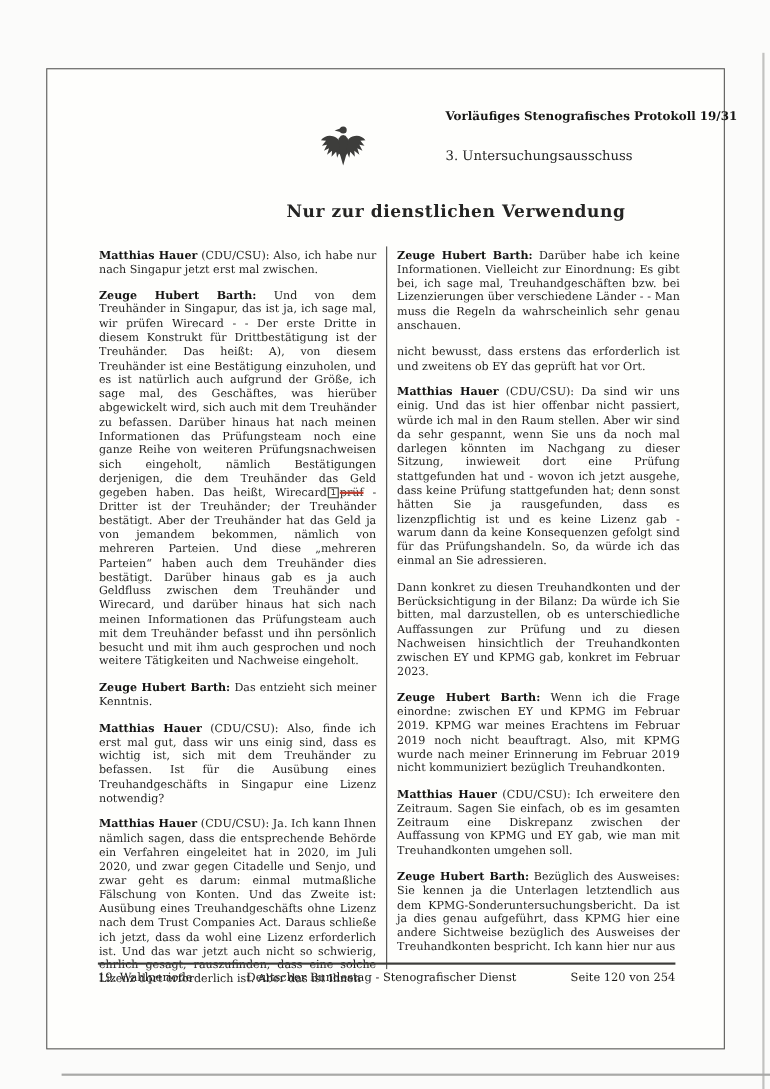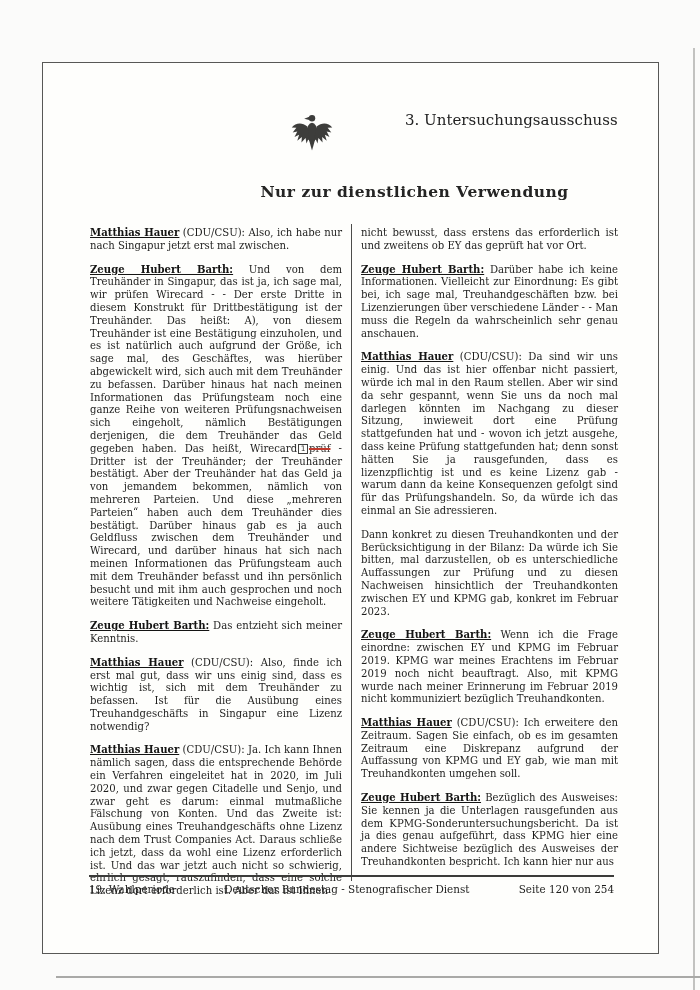--- a/index.html
+++ b/index.html
@@ -9,33 +9,33 @@
     font-family:"DejaVu Serif","Liberation Serif",serif;
   }
   .scan-edge-right{position:absolute;top:48px;right:5px;width:2px;height:942px;background:#c2c2c0;}
   .scan-edge-bottom{position:absolute;top:976px;left:56px;width:644px;height:2px;background:#a9a9a7;}
   .page{
     position:absolute;left:42px;top:62px;width:615px;height:890px;
     background:#fefefc;border:1px solid #585856;color:#1d1d1c;
   }
   .header-text{position:absolute;left:362px;top:36px;white-space:nowrap;}
   .proto{font-weight:bold;font-size:10.8px;color:#171716;}
-  .committee{font-size:15px;margin-top:12px;color:#222;}
+  .committee{font-size:12px;margin-top:22px;color:#222;}
   .eagle{position:absolute;left:246px;top:46px;width:46px;height:46px;}
   .doc-title{
     position:absolute;top:119px;left:0;width:100%;text-align:center;
     font-size:15.5px;font-weight:bold;letter-spacing:.5px;color:#242423;
     transform:translateX(64px);
   }
   .col{position:absolute;top:164px;font-size:10.1px;line-height:12.8px;text-align:justify;hyphens:auto;-webkit-hyphens:auto;overflow-wrap:break-word;}
   .col-left{left:47px;width:252px;}
   .col-right{left:318px;width:257px;}
   .divider{position:absolute;left:308px;top:161px;width:1px;height:657px;background:#4c4c4a;}
   .para{margin:0 0 11px 0;}
-  .para b{font-weight:bold;color:#141413;text-decoration:underline;}
+  .para b{font-weight:bold;color:#141413;}
   .chg{
     display:inline-block;border:1px solid #3f3f3d;color:#2e2e2c;
     font-size:7.5px;line-height:8.5px;padding:0 1.5px;margin:0 1px;vertical-align:1px;
     font-family:"DejaVu Sans","Liberation Sans",sans-serif;
   }
   .struck{text-decoration:line-through;text-decoration-color:#c0392b;text-decoration-thickness:1.5px;color:#3a3a38;}
   .footer-line{position:absolute;left:46px;top:812px;width:525px;height:2px;background:#3c3c3a;}
   .footer{
     position:absolute;left:46px;top:820px;width:525px;
     display:flex;justify-content:space-between;align-items:baseline;
@@ -55,43 +55,44 @@
         <polygon points="44,13 33,17 44,20"></polygon>
         <ellipse cx="50" cy="47" rx="12" ry="21"></ellipse>
         <polygon points="43,62 50,86 57,62"></polygon>
         <path d="M40 34 C28 24 14 26 6 36 L16 37 L8 47 L18 45 L12 57 L22 52 L18 65 L28 57 L27 69 L36 59 L38 71 L44 57 Z"></path>
         <path d="M60 34 C72 24 86 26 94 36 L84 37 L92 47 L82 45 L88 57 L78 52 L82 65 L72 57 L73 69 L64 59 L62 71 L56 57 Z"></path>
       </g>
     </svg>
   </div>
 
   <div class="header-text">
+    <div class="proto">Vorläufiges Stenografisches Protokoll 19/31</div>
     <div class="committee">3. Untersuchungsausschuss</div>
   </div>
 
   <div class="doc-title">Nur zur dienstlichen Verwendung</div>
 
   <div class="col col-left">
     <p class="para"><b>Matthias Hauer</b><span> (CDU/CSU): Also, ich habe nur nach Singapur jetzt erst mal zwischen.</span></p>
     <p class="para"><b>Zeuge Hubert Barth:</b><span> Und von dem Treuhänder in Singapur, das ist ja, ich sage mal, wir prüfen Wirecard - - Der erste Dritte in diesem Konstrukt für Drittbestätigung ist der Treuhänder. Das heißt: A), von diesem Treuhänder ist eine Bestätigung einzuholen, und es ist natürlich auch aufgrund der Größe, ich sage mal, des Geschäftes, was hierüber abgewickelt wird, sich auch mit dem Treuhänder zu befassen. Darüber hinaus hat nach meinen Informationen das Prüfungsteam noch eine ganze Reihe von weiteren Prüfungsnachweisen sich eingeholt, nämlich Bestätigungen derjenigen, die dem Treuhänder das Geld gegeben haben. Das heißt, Wirecard</span><span class="chg">1</span><span class="struck">prüf</span><span> - Dritter ist der Treuhänder; der Treuhänder bestätigt. Aber der Treuhänder hat das Geld ja von jemandem bekommen, nämlich von mehreren Parteien. Und diese „mehreren Parteien“ haben auch dem Treuhänder dies bestätigt. Darüber hinaus gab es ja auch Geldfluss zwischen dem Treuhänder und Wirecard, und darüber hinaus hat sich nach meinen Informationen das Prüfungsteam auch mit dem Treuhänder befasst und ihn persönlich besucht und mit ihm auch gesprochen und noch weitere Tätigkeiten und Nachweise eingeholt.</span></p>
     <p class="para"><b>Zeuge Hubert Barth:</b><span> Das entzieht sich meiner Kenntnis.</span></p>
     <p class="para"><b>Matthias Hauer</b><span> (CDU/CSU): Also, finde ich erst mal gut, dass wir uns einig sind, dass es wichtig ist, sich mit dem Treuhänder zu befassen. Ist für die Ausübung eines Treuhandgeschäfts in Singapur eine Lizenz notwendig?</span></p>
     <p class="para"><b>Matthias Hauer</b><span> (CDU/CSU): Ja. Ich kann Ihnen nämlich sagen, dass die entsprechende Behörde ein Verfahren eingeleitet hat in 2020, im Juli 2020, und zwar gegen Citadelle und Senjo, und zwar geht es darum: einmal mutmaßliche Fälschung von Konten. Und das Zweite ist: Ausübung eines Treuhandgeschäfts ohne Lizenz nach dem Trust Companies Act. Daraus schließe ich jetzt, dass da wohl eine Lizenz erforderlich ist. Und das war jetzt auch nicht so schwierig, ehrlich gesagt, rauszufinden, dass eine solche Lizenz dort erforderlich ist. Aber das ist Ihnen</span></p>
   </div>
 
   <div class="divider"></div>
 
   <div class="col col-right">
+    <p class="para"><b>Zeuge Hubert Barth:</b><span> Darüber habe ich keine Informationen. Vielleicht zur Einordnung: Es gibt bei, ich sage mal, Treuhandgeschäften bzw. bei Lizenzierungen über verschiedene Länder - - Man muss die Regeln da wahrscheinlich sehr genau anschauen.</span></p>
     <p class="para"><b></b><span>nicht bewusst, dass erstens das erforderlich ist und zweitens ob EY das geprüft hat vor Ort.</span></p>
-    <p class="para"><b>Zeuge Hubert Barth:</b><span> Darüber habe ich keine Informationen. Vielleicht zur Einordnung: Es gibt bei, ich sage mal, Treuhandgeschäften bzw. bei Lizenzierungen über verschiedene Länder - - Man muss die Regeln da wahrscheinlich sehr genau anschauen.</span></p>
     <p class="para"><b>Matthias Hauer</b><span> (CDU/CSU): Da sind wir uns einig. Und das ist hier offenbar nicht passiert, würde ich mal in den Raum stellen. Aber wir sind da sehr gespannt, wenn Sie uns da noch mal darlegen könnten im Nachgang zu dieser Sitzung, inwieweit dort eine Prüfung stattgefunden hat und - wovon ich jetzt ausgehe, dass keine Prüfung stattgefunden hat; denn sonst hätten Sie ja rausgefunden, dass es lizenzpflichtig ist und es keine Lizenz gab - warum dann da keine Konsequenzen gefolgt sind für das Prüfungshandeln. So, da würde ich das einmal an Sie adressieren.</span></p>
     <p class="para"><b></b><span>Dann konkret zu diesen Treuhandkonten und der Berücksichtigung in der Bilanz: Da würde ich Sie bitten, mal darzustellen, ob es unterschiedliche Auffassungen zur Prüfung und zu diesen Nachweisen hinsichtlich der Treuhandkonten zwischen EY und KPMG gab, konkret im Februar 2023.</span></p>
     <p class="para"><b>Zeuge Hubert Barth:</b><span> Wenn ich die Frage einordne: zwischen EY und KPMG im Februar 2019. KPMG war meines Erachtens im Februar 2019 noch nicht beauftragt. Also, mit KPMG wurde nach meiner Erinnerung im Februar 2019 nicht kommuniziert bezüglich Treuhandkonten.</span></p>
-    <p class="para"><b>Matthias Hauer</b><span> (CDU/CSU): Ich erweitere den Zeitraum. Sagen Sie einfach, ob es im gesamten Zeitraum eine Diskrepanz aufgrund der Auffassung von KPMG und EY gab, wie man mit Treuhandkonten umgehen soll.</span></p>
-    <p class="para"><b>Zeuge Hubert Barth:</b><span> Bezüglich des Ausweises: Sie kennen ja die Unterlagen rausgefunden aus dem KPMG-Sonderuntersuchungsbericht. Da ist ja dies genau aufgeführt, dass KPMG hier eine andere Sichtweise bezüglich des Ausweises der Treuhandkonten bespricht. Ich kann hier nur aus</span></p>
+    <p class="para"><b>Matthias Hauer</b><span> (CDU/CSU): Ich erweitere den Zeitraum. Sagen Sie einfach, ob es im gesamten Zeitraum eine Diskrepanz zwischen der Auffassung von KPMG und EY gab, wie man mit Treuhandkonten umgehen soll.</span></p>
+    <p class="para"><b>Zeuge Hubert Barth:</b><span> Bezüglich des Ausweises: Sie kennen ja die Unterlagen letztendlich aus dem KPMG-Sonderuntersuchungsbericht. Da ist ja dies genau aufgeführt, dass KPMG hier eine andere Sichtweise bezüglich des Ausweises der Treuhandkonten bespricht. Ich kann hier nur aus</span></p>
   </div>
 
   <div class="footer-line"></div>
   <div class="footer">
     <span>19. Wahlperiode</span>
     <span class="center">Deutscher Bundestag - Stenografischer Dienst</span>
     <span>Seite 120 von 254</span>
   </div>
 
 </div>

